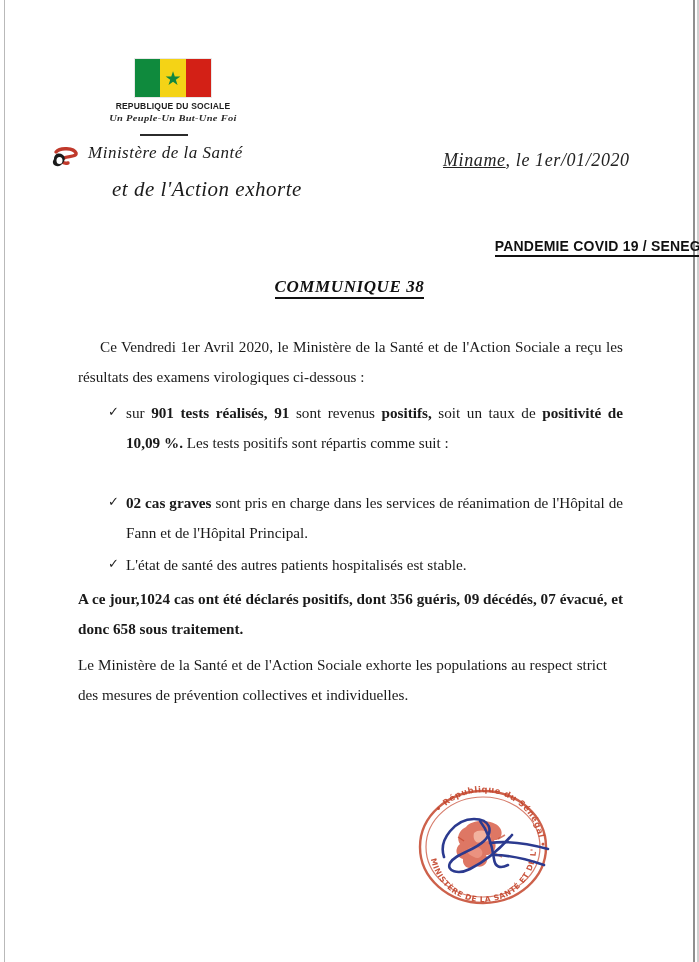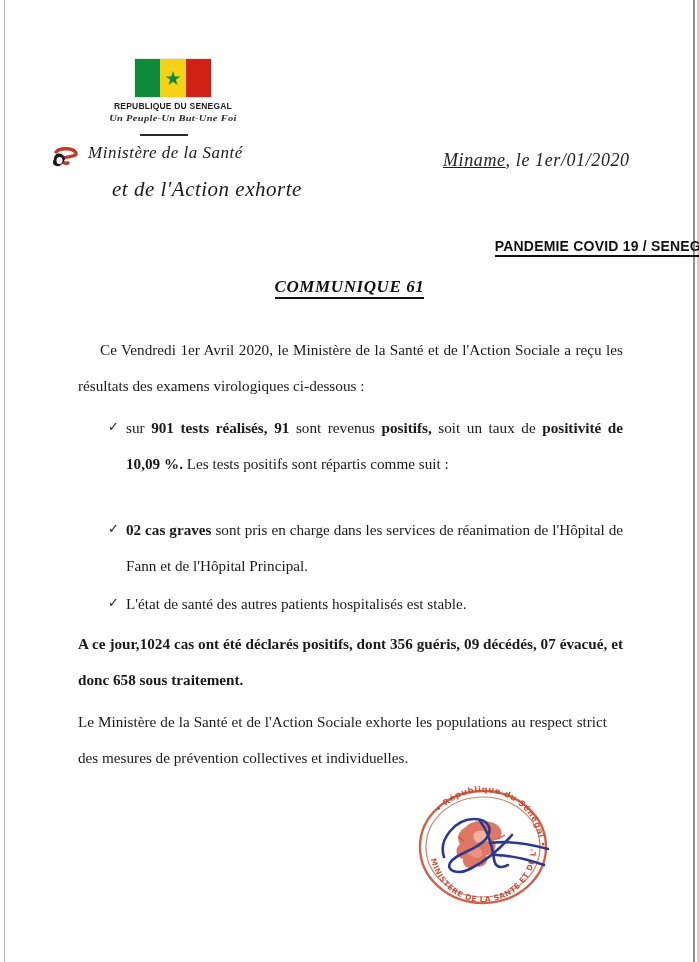--- a/index.html
+++ b/index.html
@@ -171,21 +171,21 @@
   }
   .doc-subtitle span { border-bottom: 2px solid #111; padding-bottom: 1px; }
 
   
   .body-wrap {
     position: absolute;
     left: 78px;
     top: 332px;
     width: 545px;
     font-size: 15.2px;
-    line-height: 36px;
+    line-height: 30px;
   }
   p.para {
     margin: 0 0 2px 0;
     text-align: justify;
   }
   .indent-first { text-indent: 22px; }
 
   ul.lv1 {
     list-style: none;
     margin: 6px 0 0 0;
@@ -262,21 +262,21 @@
   <div class="header">
 
     <div class="flag-block">
       <div class="flag">
         <div class="flag-band" style="background:#0f8a3d"></div>
         <div class="flag-band" style="background:#f4d316">
           <span class="flag-star">★</span>
         </div>
         <div class="flag-band" style="background:#d32016"></div>
       </div>
-      <div class="rep-title">REPUBLIQUE DU SENEGAL</div>
+      <div class="rep-title">REPUBLIQUE DU SOCIALE</div>
       <div class="rep-motto">Un Peuple-Un But-Une Foi</div>
     </div>
 
     <div class="hr-sep"></div>
 
     <div class="ministry-logo">
       <svg width="32" height="26" viewBox="0 0 32 26">
         <path d="M6 6 C10 1, 24 2, 26 7 C27 11, 18 10, 14 12 C10 14, 12 18, 18 17" fill="none" stroke="#c0392b" stroke-width="3.4" stroke-linecap="round"></path>
         <path d="M4 13 C4 8, 9 6, 13 9 C16 11, 15 16, 11 19 C7 22, 2 19, 3 15" fill="#1a1a1a"></path>
         <ellipse cx="9.5" cy="14.5" rx="3" ry="3.6" fill="#ffffff"></ellipse>
@@ -288,21 +288,21 @@
 
     <div class="dateline">
       <span class="dkr">Miname</span><span>, le 1er/01/2020</span>
     </div>
   </div>
 
   <div class="doc-title">
     <span>PANDEMIE COVID 19 / SENEGAL</span>
   </div>
   <div class="doc-subtitle">
-    <span>COMMUNIQUE 61</span>
+    <span>COMMUNIQUE 38</span>
   </div>
 
   <div class="body-wrap">
 
     <p class="para indent-first">Ce Vendredi 1er Avril 2020, le Ministère de la Santé et de l'Action Sociale a reçu les résultats des examens virologiques ci-dessous :</p>
 
     <ul class="lv1">
       <li>
         <span>sur </span><b>901 tests réalisés, 91</b><span> sont revenus </span><b>positifs,</b><span> soit un taux de </span><b>positivité de 10,09 %.</b><span> Les tests positifs sont répartis comme suit :</span>
       </li>

